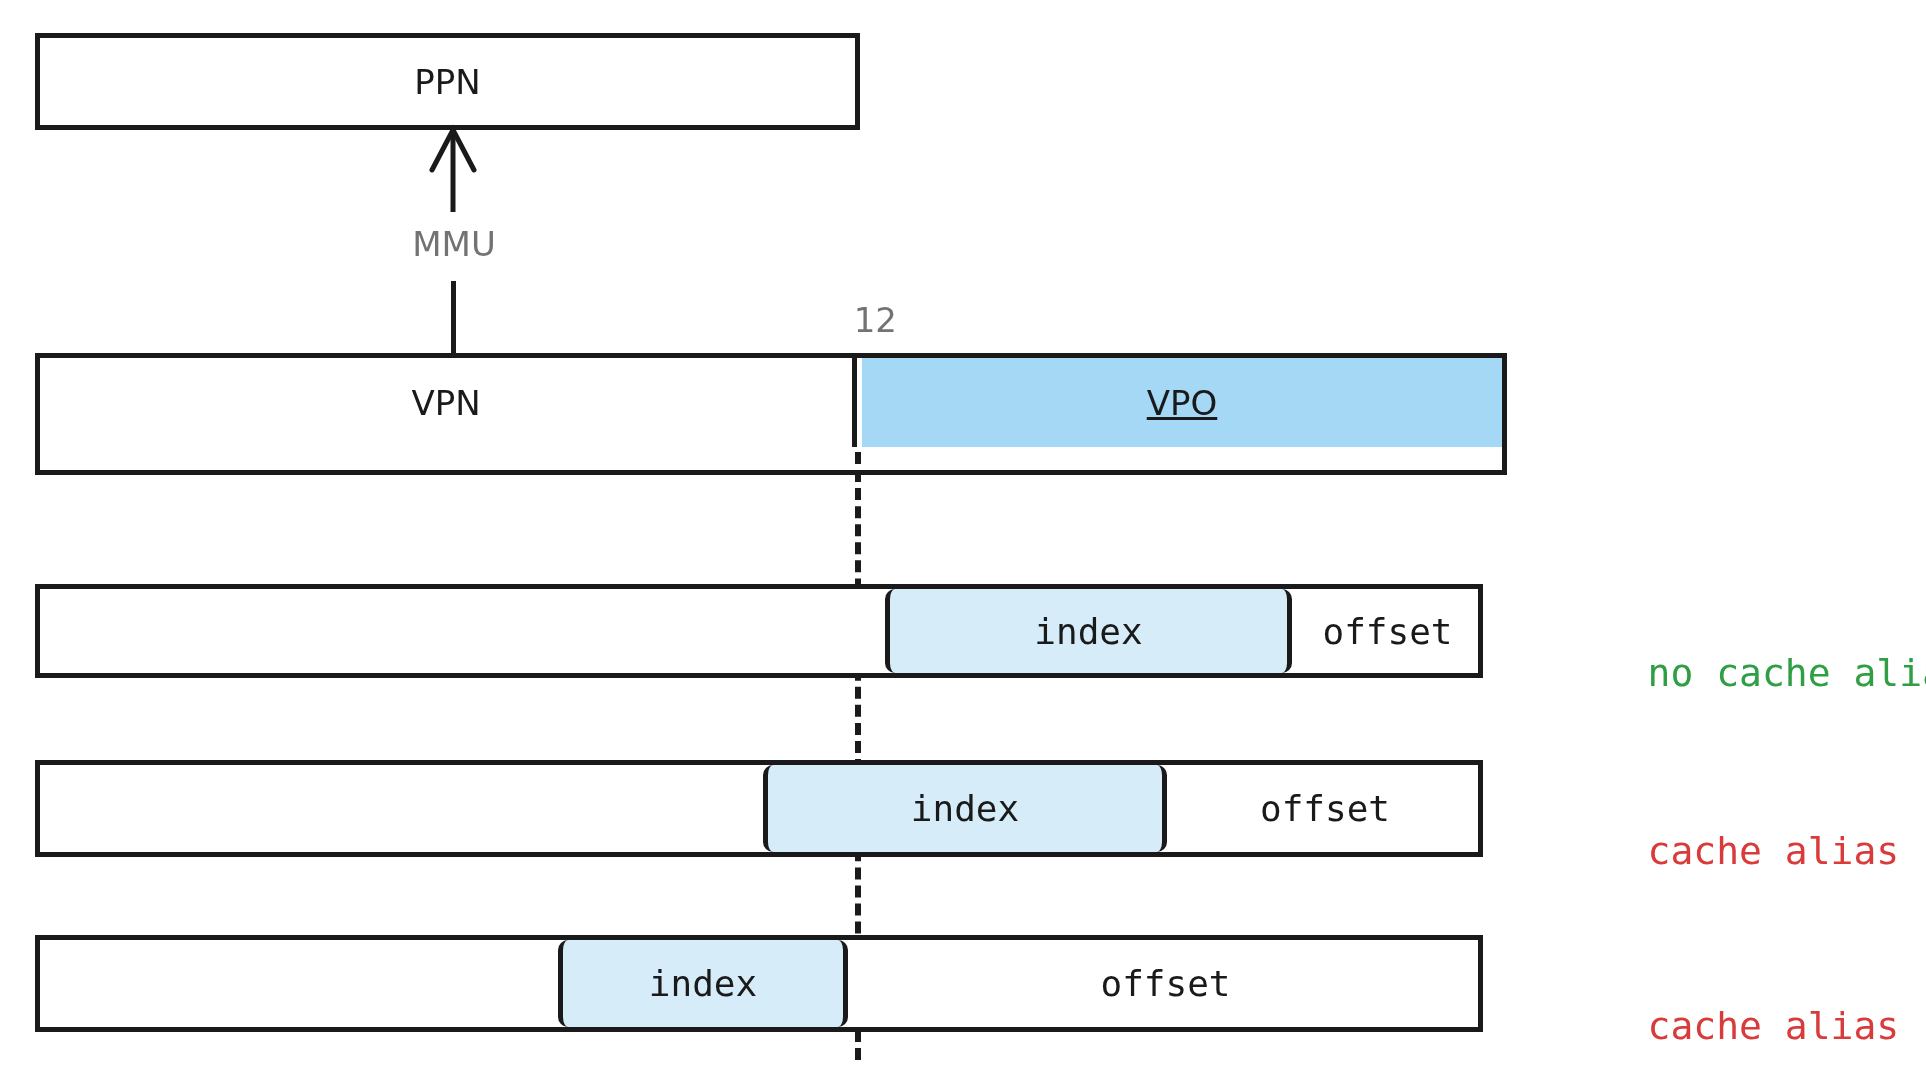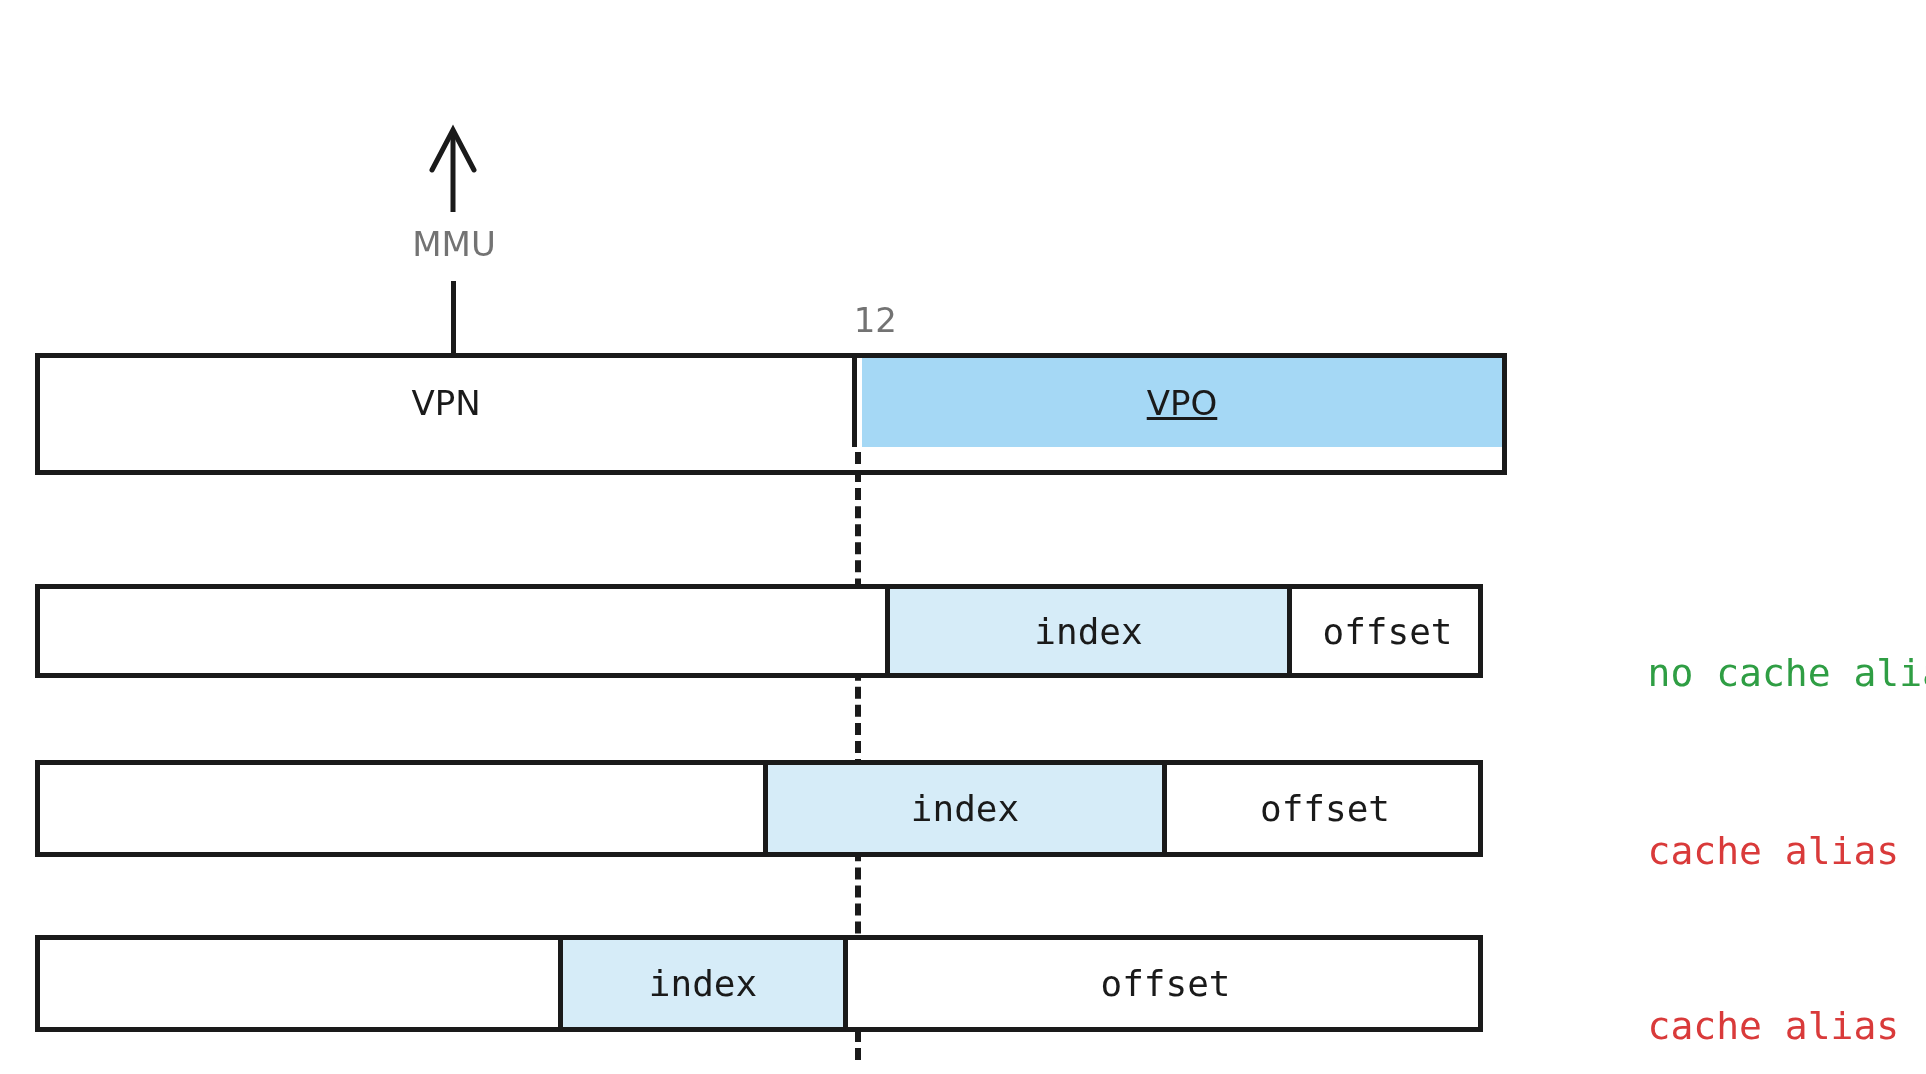--- a/index.html
+++ b/index.html
@@ -7,33 +7,38 @@
   body{width:1926px;height:1074px;position:relative;overflow:hidden;
        font-family:"DejaVu Sans Mono","Liberation Mono",monospace;}
   #stage{position:absolute;inset:0;width:1926px;height:1074px;}
 
   .box{position:absolute;box-sizing:border-box;border:5px solid #1a1a1a;background:#ffffff;}
   .seg{position:absolute;box-sizing:border-box;display:flex;align-items:center;justify-content:center;}
   .lbl{position:absolute;display:flex;align-items:center;justify-content:center;
        color:#737373;white-space:pre;}
 
   .sans{font-family:"DejaVu Sans","Liberation Sans",sans-serif;}
-  .mono{font-family:"DejaVu Sans Mono","Liberation Mono",monospace;}
+  .mono{font-family:"DejaVu Sans Mono","Liberation Mono",monospace;border-radius:10px;}
 
   .vline{position:absolute;background:#1a1a1a;}
   .dash{position:absolute;width:0;border-left:6px dashed #1a1a1a;}
 
   .alias-note{position:absolute;white-space:pre;
               font-family:"DejaVu Sans Mono","Liberation Mono",monospace;}
 </style>
 </head>
 <body>
 
 <div id="stage">
 
+  <div class="box" style="left:35px;top:33px;width:825px;height:97px;">
+    <div class="seg sans" style="left:0;top:0;right:0;bottom:0;font-size:34px;color:#1a1a1a;">
+      <span>PPN</span>
+    </div>
+  </div>
 
   <svg style="position:absolute;left:428px;top:128px;width:52px;height:86px;overflow:visible;">
     <line x1="25" y1="84" x2="25" y2="6" stroke="#1a1a1a" stroke-width="5"></line>
     <polyline points="4,42 25,2 46,42" fill="none" stroke="#1a1a1a" stroke-width="5" stroke-linecap="round" stroke-linejoin="miter"></polyline>
   </svg>
 
   <div class="lbl sans" style="left:388px;top:222px;width:132px;height:44px;font-size:34px;">
     <span>MMU</span>
   </div>
 

